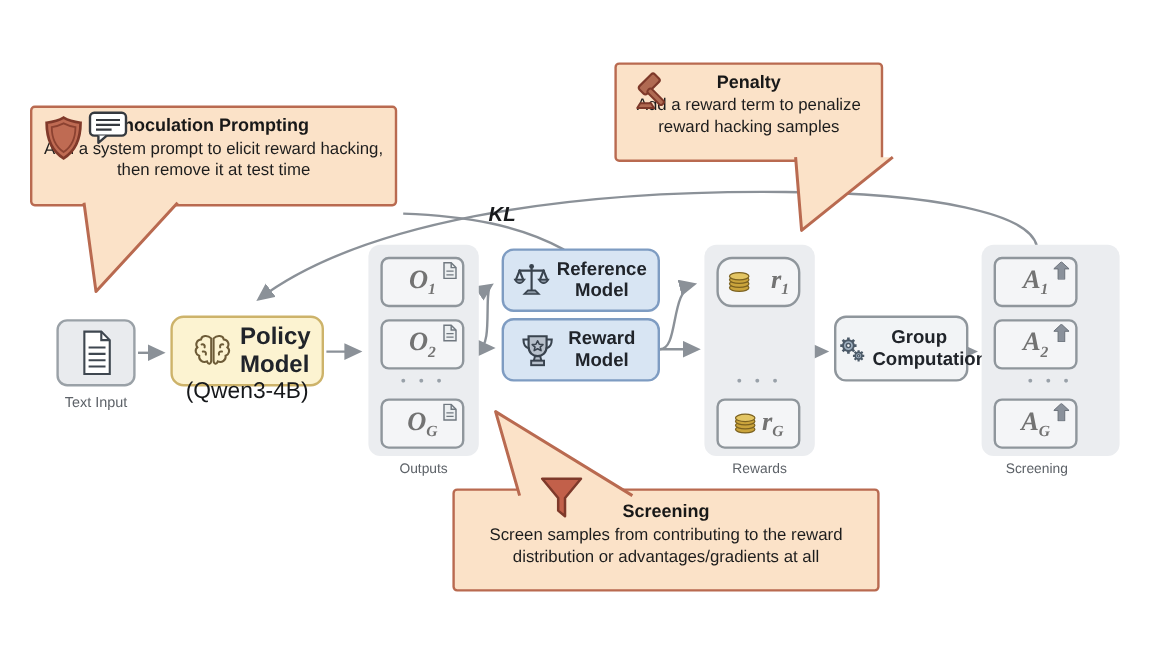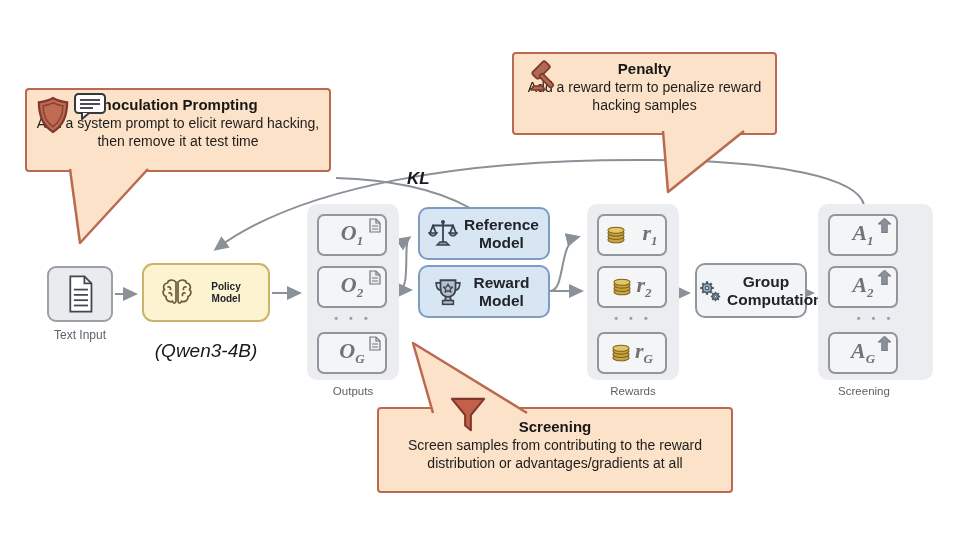--- a/index.html
+++ b/index.html
@@ -69,21 +69,21 @@
       <line x1="7" y1="12" x2="27" y2="12" stroke="#35393f" stroke-width="1.8"></line>
       <line x1="7" y1="16" x2="20" y2="16" stroke="#35393f" stroke-width="1.8"></line>
     </svg>
     <div class="title">Inoculation Prompting</div>
     <div class="body">Add a system prompt to elicit reward hacking, then remove it at test time</div>
   </div>
   <svg class="tail" style="left:58px;top:158px;" width="100" height="92">
     <path d="M12,11 L22,85 L90,11" fill="#fbe2c8" stroke="#b96a50" stroke-width="2.5" stroke-linejoin="round"></path>
   </svg>
 
-  <div class="callout" style="left:512px;top:52px;width:265px;height:83px;">
+  <div class="callout" style="left:512px;top:52px;width:224px;height:83px;">
     <svg class="icon-abs" style="left:14px;top:5px;" width="36" height="36" viewBox="0 0 36 36">
       <g transform="rotate(-45 13 11)">
         <rect x="4" y="6.5" width="18" height="9" rx="2" fill="#b06a52" stroke="#7e392a" stroke-width="1.8"></rect>
       </g>
       <rect x="14" y="14" width="17" height="4.6" rx="2" transform="rotate(45 14 14)" fill="#b06a52" stroke="#7e392a" stroke-width="1.6"></rect>
       <path d="M3,31 L17,31 L14.5,27 L5.5,27 Z" fill="#b06a52" stroke="#7e392a" stroke-width="1.6" stroke-linejoin="round"></path>
     </svg>
     <div class="title">Penalty</div>
     <div class="body">Add a reward term to penalize reward hacking samples</div>
   </div>
@@ -118,23 +118,23 @@
     <svg width="34" height="30" viewBox="0 0 34 30">
       <g fill="none" stroke="#6d5b37" stroke-width="1.7" stroke-linecap="round">
         <path d="M16,4 C13,1 8,1.5 7.5,5 C4,5.2 2.5,9 4.5,11.5 C2,13.5 3,17.5 6,18.5 C5.5,22 9,24.8 12.5,23.2 C13.5,26 16,25.5 16,22.5 Z"></path>
         <path d="M18,4 C21,1 26,1.5 26.5,5 C30,5.2 31.5,9 29.5,11.5 C32,13.5 31,17.5 28,18.5 C28.5,22 25,24.8 21.5,23.2 C20.5,26 18,25.5 18,22.5 Z"></path>
         <path d="M8,9 C10,8.5 11,10 10.5,11.5"></path>
         <path d="M9,15 C11,14.5 12,16 11.5,17.5"></path>
         <path d="M26,9 C24,8.5 23,10 23.5,11.5"></path>
         <path d="M25,15 C23,14.5 22,16 22.5,17.5"></path>
       </g>
     </svg>
-    <div class="ntext" style="font-size:10px;width:52px;">Policy Model</div>
-  </div>
-  <div class="sub-label" style="left:126px;top:340px;width:160px;font-style:italic;">(Qwen3-4B)</div>
+    <div class="ntext" style="font-size:20px;width:52px;">Policy Model</div>
+  </div>
+  <div class="sub-label" style="left:126px;top:316px;width:160px;">(Qwen3-4B)</div>
 
   <div class="kl" style="left:407px;top:169px;">KL</div>
 
   <div class="container" style="left:307px;top:204px;width:92px;height:176px;">
     <div class="cell" style="top:10px;">
       <span class="var"><span>O</span><sub>1</sub></span>
       <svg class="mini-tr" width="12" height="15" viewBox="0 0 12 15">
         <path d="M1,1 L7,1 L11,5 L11,14 L1,14 Z" fill="#eceff1" stroke="#707880" stroke-width="1.2"></path>
         <path d="M7,1 L7,5 L11,5" fill="none" stroke="#707880" stroke-width="1.2"></path>
         <line x1="3" y1="8" x2="9" y2="8" stroke="#707880" stroke-width="1"></line>
@@ -187,37 +187,28 @@
       </g>
       <circle cx="15" cy="4" r="2" fill="#39434e"></circle>
       <path d="M1,15 Q5,21 9,15 Z" fill="#8d99a6" stroke="#39434e" stroke-width="1.4"></path>
       <path d="M21,15 Q25,21 29,15 Z" fill="#8d99a6" stroke="#39434e" stroke-width="1.4"></path>
       <path d="M9,27 L21,27 L18,24 L12,24 Z" fill="#8d99a6" stroke="#39434e" stroke-width="1.4"></path>
     </svg>
     <div class="ntext" style="width:78px;">Reference Model</div>
   </div>
 
   <div class="container" style="left:587px;top:204px;width:92px;height:176px;">
-    <div class="cell" style="top:10px;gap:16px;">
+    <div class="cell" style="top:10px;gap:16px;border-radius:13px;">
       <svg width="20" height="18" viewBox="0 0 21 18">
         <ellipse cx="10.5" cy="14" rx="8.5" ry="3.2" fill="#caa43c" stroke="#7c6220" stroke-width="1.1"></ellipse>
         <ellipse cx="10.5" cy="10.5" rx="8.5" ry="3.2" fill="#caa43c" stroke="#7c6220" stroke-width="1.1"></ellipse>
         <ellipse cx="10.5" cy="7" rx="8.5" ry="3.2" fill="#caa43c" stroke="#7c6220" stroke-width="1.1"></ellipse>
         <ellipse cx="10.5" cy="4" rx="8.5" ry="3.2" fill="#e3c563" stroke="#7c6220" stroke-width="1.1"></ellipse>
       </svg>
       <span class="var"><span>r</span><sub>1</sub></span>
-    </div>
-    <div class="cell" style="top:62px;gap:4px;">
-      <svg width="20" height="18" viewBox="0 0 21 18">
-        <ellipse cx="10.5" cy="14" rx="8.5" ry="3.2" fill="#caa43c" stroke="#7c6220" stroke-width="1.1"></ellipse>
-        <ellipse cx="10.5" cy="10.5" rx="8.5" ry="3.2" fill="#caa43c" stroke="#7c6220" stroke-width="1.1"></ellipse>
-        <ellipse cx="10.5" cy="7" rx="8.5" ry="3.2" fill="#caa43c" stroke="#7c6220" stroke-width="1.1"></ellipse>
-        <ellipse cx="10.5" cy="4" rx="8.5" ry="3.2" fill="#e3c563" stroke="#7c6220" stroke-width="1.1"></ellipse>
-      </svg>
-      <span class="var"><span>r</span><sub>2</sub></span>
     </div>
     <div class="dots" style="top:108px;">• • •</div>
     <div class="cell" style="top:128px;gap:4px;">
       <svg width="20" height="18" viewBox="0 0 21 18">
         <ellipse cx="10.5" cy="14" rx="8.5" ry="3.2" fill="#caa43c" stroke="#7c6220" stroke-width="1.1"></ellipse>
         <ellipse cx="10.5" cy="10.5" rx="8.5" ry="3.2" fill="#caa43c" stroke="#7c6220" stroke-width="1.1"></ellipse>
         <ellipse cx="10.5" cy="7" rx="8.5" ry="3.2" fill="#caa43c" stroke="#7c6220" stroke-width="1.1"></ellipse>
         <ellipse cx="10.5" cy="4" rx="8.5" ry="3.2" fill="#e3c563" stroke="#7c6220" stroke-width="1.1"></ellipse>
       </svg>
       <span class="var"><span>r</span><sub>G</sub></span>

